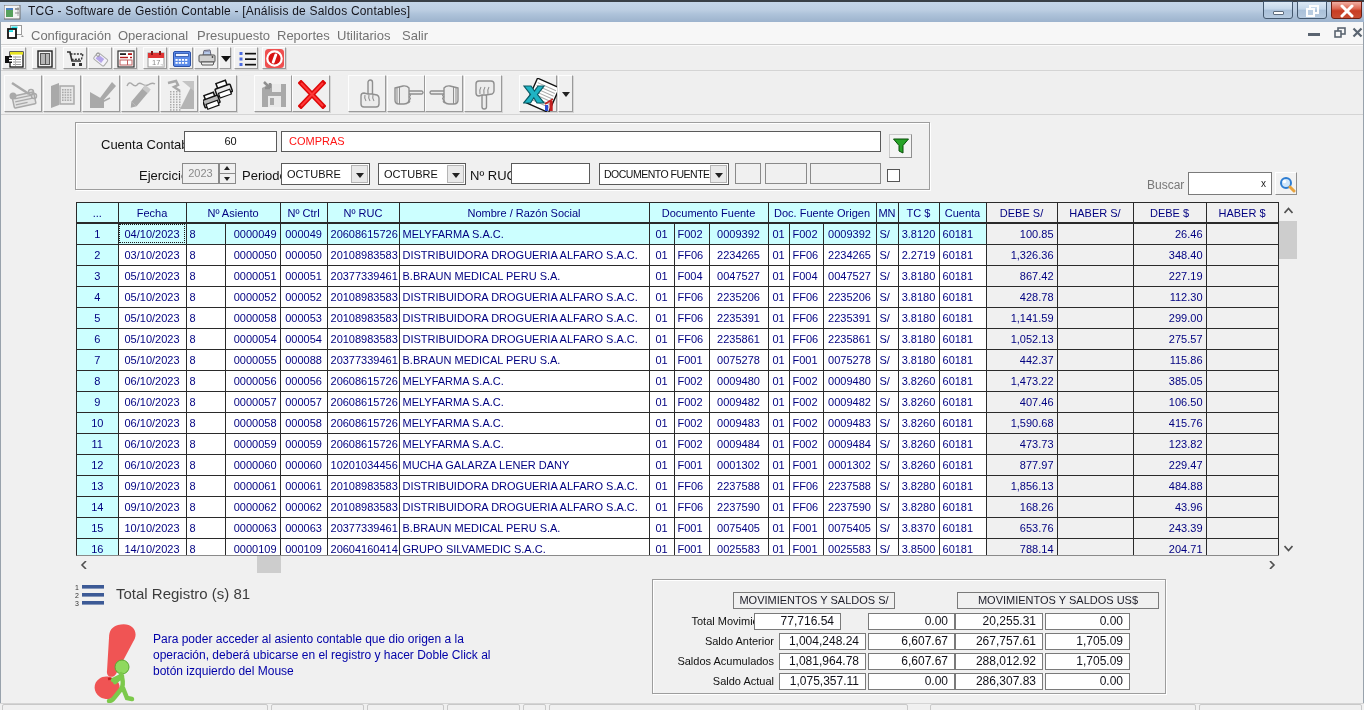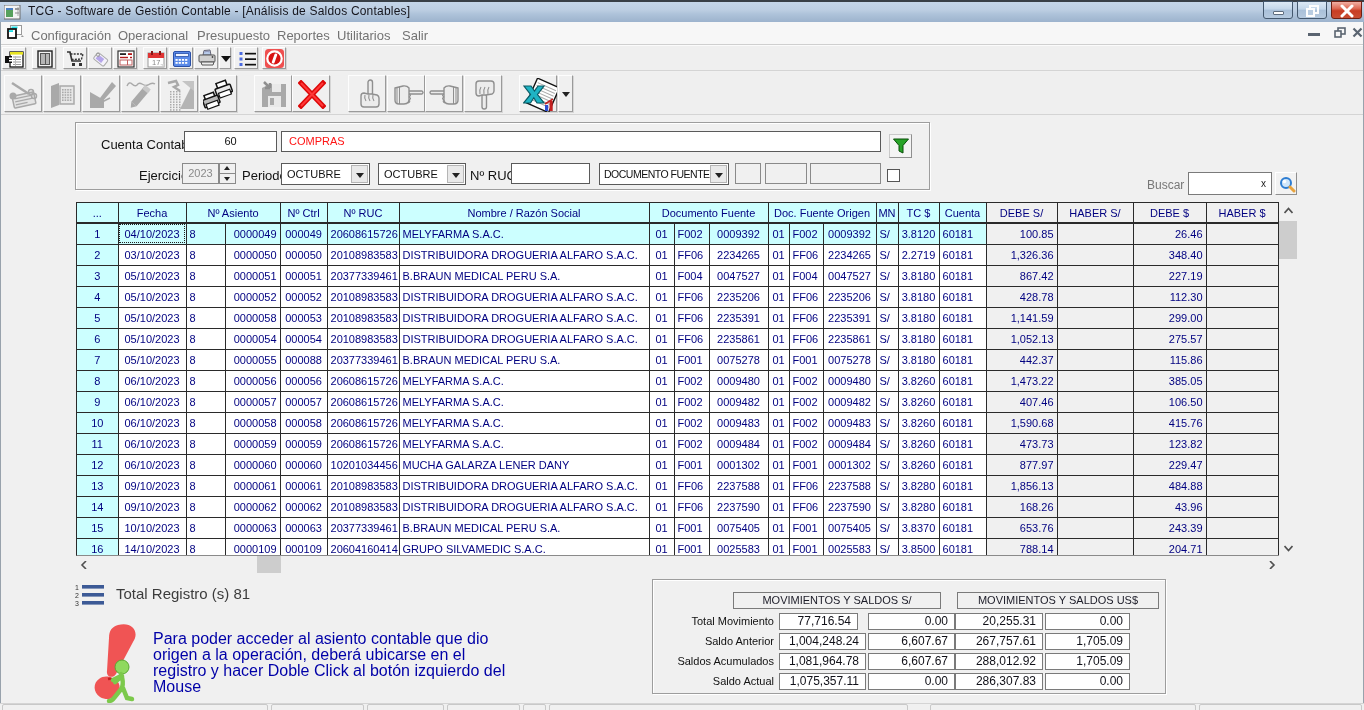--- a/index.html
+++ b/index.html
@@ -61,21 +61,21 @@
 td.r { text-align:right; }
 td.focus { outline:1px dotted #222; outline-offset:-2px; }
 
 
 #hscroll { position:absolute; left:76px; top:556px; width:1204px; height:17px; background:#f0f0f0; }
 #vscroll { position:absolute; left:1279px; top:202px; width:18px; height:354px; background:#f0f0f0; }
 .sthumb { position:absolute; background:#cdcdcd; }
 
 
 #total-lbl { position:absolute; left:116px; top:585px; font-size:15px; color:#3c3c3c; }
-#warn-text { position:absolute; left:153px; top:631px; width:360px; font-size:16px; line-height:16px; color:#0000a8; }
+#warn-text { position:absolute; left:153px; top:631px; width:360px; font-size:12px; line-height:16px; color:#0000a8; }
 #sumpanel { position:absolute; left:652px; top:579px; width:514px; height:115px;
   border:1px solid #9d9d9d; box-shadow:1px 1px 0 #ffffff, inset 1px 1px 0 #ffffff; }
 .shead { position:absolute; top:592px; height:17px; background:#f0f0f0; border:1px solid #7a7a7a; font-size:11px; color:#1c1c28; text-align:center; line-height:15px; }
 .slab { position:absolute; left:560px; width:214px; font-size:11px; color:#111; text-align:right; }
 .sval { position:absolute; height:17px; background:#fff; border:1px solid #7a7a7a; font-size:12px; color:#101018; text-align:right; line-height:15px; padding-right:6px; }
 
 
 #statusbar { position:absolute; left:0; top:703px; width:1364px; height:7px; background:#f0f0f0; border-top:1px solid #d4d4d4; }
 .stseg { position:absolute; top:704px; height:9px; background:#f0f0f0; border:1px solid #c8c8c8; border-radius:2px; }
 </style>
@@ -902,24 +902,24 @@
   <path d="M24 56 C31 58 33 64 31 70 C28 77 19 79 12 75 C5 70 5 61 11 57 C15 54 20 54 24 56 Z" fill="#f05454"></path>
   <path d="M20 57 Q25 56 28 59" fill="none" stroke="#c02020" stroke-width="2.5"></path>
   <g>
     <circle cx="34" cy="45" r="7" fill="#8fd95e" stroke="#5aa832" stroke-width="1"></circle>
     <path d="M33 52 Q36 60 34 66 M33 54 L25 58 M34 54 L27 60 M34 66 L26 76 Q24 79 21 79 M35 66 L39 76 L44 77" stroke="#7cc94b" stroke-width="4.5" stroke-linecap="round" fill="none"></path>
   </g>
 </svg>
 <div id="warn-text">Para poder acceder al asiento contable que dio origen a la operación, deberá ubicarse en el registro y hacer Doble Click al botón izquierdo del Mouse</div>
 
 <div id="sumpanel"></div>
-<div class="shead" style="left:733px;width:208px">MOVIMIENTOS Y SALDOS S/</div>
+<div class="shead" style="left:733px;width:162px">MOVIMIENTOS Y SALDOS S/</div>
 <div class="shead" style="left:957px;width:202px">MOVIMIENTOS Y SALDOS US$</div>
 <div class="slab" style="top:615px">Total Movimiento</div>
-<div class="sval" style="left:779px;top:613px;width:79px">77,716.54</div>
+<div class="sval" style="left:754px;top:613px;width:87px">77,716.54</div>
 <div class="sval" style="left:868px;top:613px;width:87px">0.00</div>
 <div class="sval" style="left:955px;top:613px;width:88px">20,255.31</div>
 <div class="sval" style="left:1045px;top:613px;width:85px">0.00</div>
 <div class="slab" style="top:635px">Saldo Anterior</div>
 <div class="sval" style="left:779px;top:633px;width:87px">1,004,248.24</div>
 <div class="sval" style="left:868px;top:633px;width:87px">6,607.67</div>
 <div class="sval" style="left:955px;top:633px;width:88px">267,757.61</div>
 <div class="sval" style="left:1045px;top:633px;width:85px">1,705.09</div>
 <div class="slab" style="top:655px">Saldos Acumulados</div>
 <div class="sval" style="left:779px;top:653px;width:87px">1,081,964.78</div>

